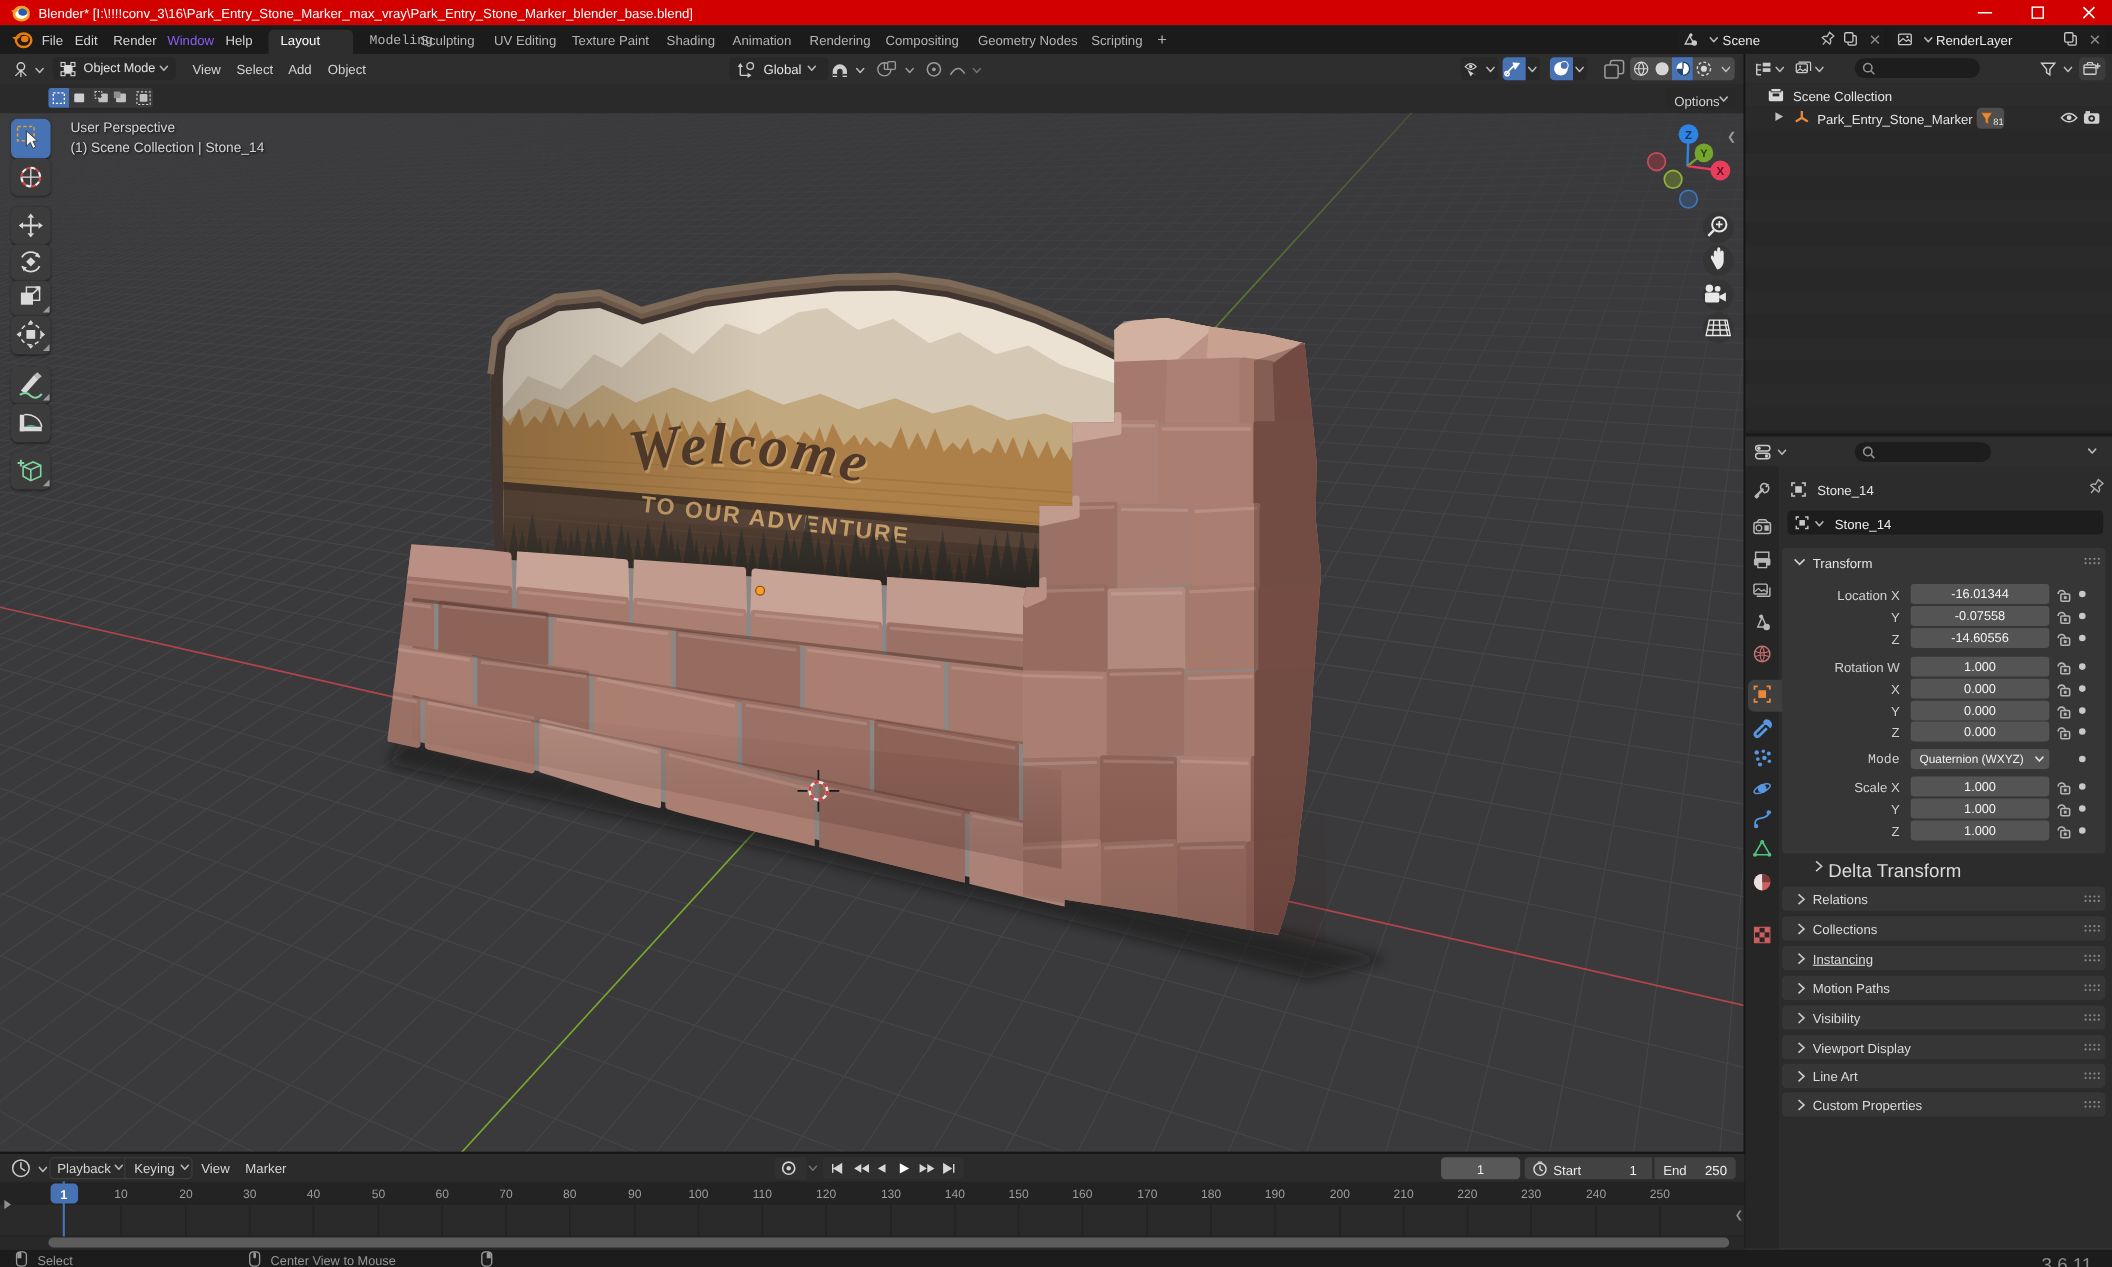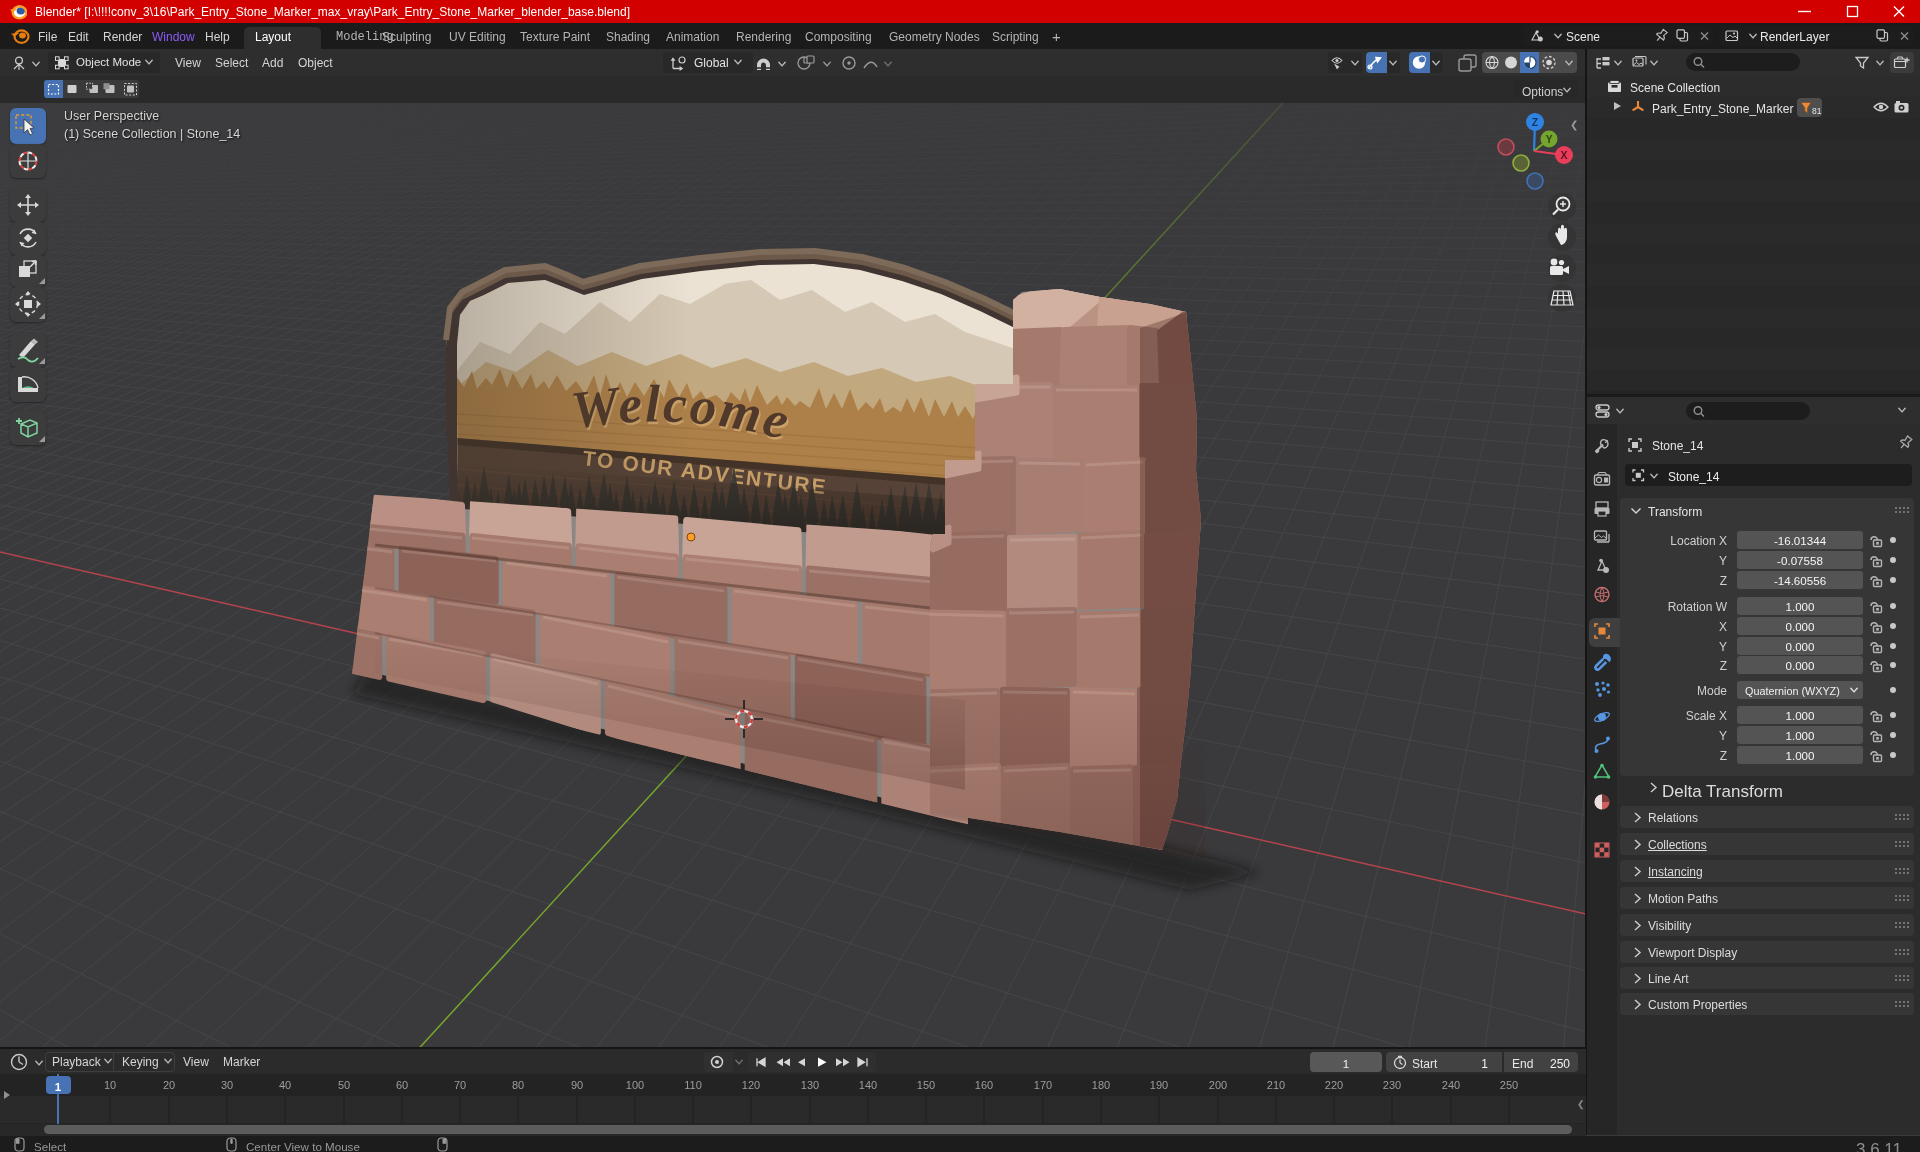--- a/index.html
+++ b/index.html
@@ -1174,21 +1174,21 @@
     <div class="abs" style="left:1890px;top:643px;width:6px;height:6px;border-radius:3px;background:#c8c8c8"></div>
     <div class="txt" style="left:1727px;top:660px;color:#d0d0d0;font-size:12px;transform:translateX(-100%);">Z</div>
     <div class="abs" style="left:1737px;top:656px;width:126px;height:18px;background:#545454;border-radius:3px;"></div>
     <div class="txt" style="left:1800px;top:660px;color:#f5f5f5;font-size:11.6px;transform:translateX(-50%);">0.000</div>
     <svg class="abs" style="left:1868px;top:658px" width="16" height="15" viewBox="0 0 16 15">
       <path d="M3,7 a3.2,3.2 0 0 1 6.4,0" fill="none" stroke="#b5b5b5" stroke-width="1.5"></path>
       <rect x="5.5" y="7" width="8" height="6.5" rx="1" fill="none" stroke="#b5b5b5" stroke-width="1.4"></rect>
       <rect x="8.2" y="9" width="2.6" height="2.6" fill="#b5b5b5"></rect>
     </svg>
     <div class="abs" style="left:1890px;top:662px;width:6px;height:6px;border-radius:3px;background:#c8c8c8"></div>
-    <div class="txt" style="left:1727px;top:685px;color:#d0d0d0;font-size:12px;transform:translateX(-100%);">Mode</div>
+    <div class="txt" style="left:1727px;top:685px;color:#d0d0d0;font-size:12px;transform:translateX(-100%);font-family:Liberation Mono, monospace;">Mode</div>
     <div class="abs" style="left:1737px;top:681px;width:126px;height:18px;background:#545454;border-radius:3px;"></div>
     <div class="txt" style="left:1745px;top:686px;color:#f0f0f0;font-size:10.8px;">Quaternion (WXYZ)</div>
     <svg class="abs" style="left:1848px;top:686px" width="12" height="9" viewBox="0 0 12 9">
       <path d="M2.8,2.3 L6,5.9 L9.2,2.3" stroke="#e0e0e0" stroke-width="1.4" fill="none" stroke-linecap="round" stroke-linejoin="round"></path>
     </svg>
     <div class="abs" style="left:1890px;top:687px;width:6px;height:6px;border-radius:3px;background:#c8c8c8"></div>
     <div class="txt" style="left:1727px;top:710px;color:#d0d0d0;font-size:12px;transform:translateX(-100%);">Scale X</div>
     <div class="abs" style="left:1737px;top:706px;width:126px;height:18px;background:#545454;border-radius:3px;"></div>
     <div class="txt" style="left:1800px;top:710px;color:#f5f5f5;font-size:11.6px;transform:translateX(-50%);">1.000</div>
     <svg class="abs" style="left:1868px;top:708px" width="16" height="15" viewBox="0 0 16 15">
@@ -1233,21 +1233,21 @@
         <circle cx="2" cy="6" r="1"></circle>
         <circle cx="6" cy="6" r="1"></circle>
         <circle cx="10" cy="6" r="1"></circle>
         <circle cx="14" cy="6" r="1"></circle>
       </g>
     </svg>
     <div class="abs" style="left:1620px;top:833px;width:294px;height:22px;background:#363636;border-radius:4px;"></div>
     <svg class="abs" style="left:1632px;top:838px" width="10" height="12" viewBox="0 0 10 12">
       <path d="M3,2 L8,6.5 L3,11" stroke="#c9c9c9" stroke-width="1.5" fill="none"></path>
     </svg>
-    <div class="txt" style="left:1648px;top:839px;color:#dcdcdc;font-size:12px;text-decoration:underline;">Collections</div>
+    <div class="txt" style="left:1648px;top:839px;color:#dcdcdc;font-size:12px;">Collections</div>
     <svg class="abs" style="left:1894px;top:840px" width="18" height="10" viewBox="0 0 18 10">
       <g fill="#8a8a8a">
         <circle cx="2" cy="2" r="1"></circle>
         <circle cx="6" cy="2" r="1"></circle>
         <circle cx="10" cy="2" r="1"></circle>
         <circle cx="14" cy="2" r="1"></circle>
         <circle cx="2" cy="6" r="1"></circle>
         <circle cx="6" cy="6" r="1"></circle>
         <circle cx="10" cy="6" r="1"></circle>
         <circle cx="14" cy="6" r="1"></circle>

